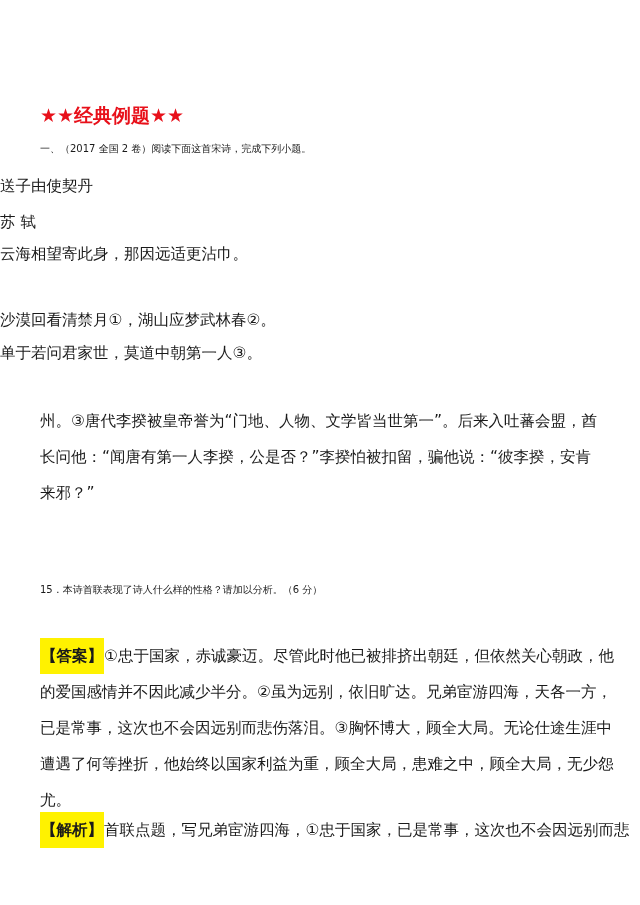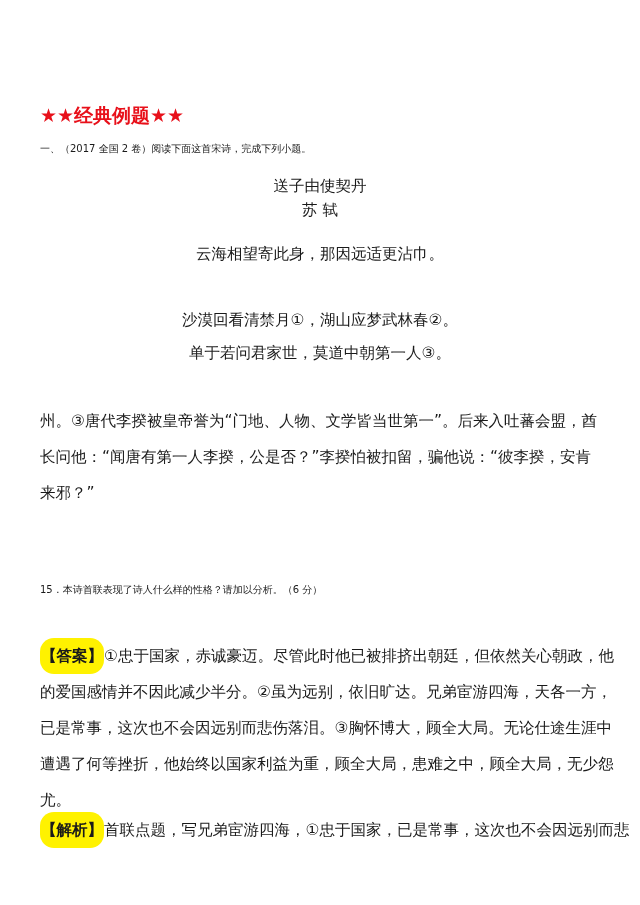--- a/index.html
+++ b/index.html
@@ -10,42 +10,41 @@
   }
   .page { position: absolute; left: 0; top: 0; width: 640px; height: 905px; margin-top: 39px; }
   .heading {
     position: absolute; left: 40px; top: 64px;
     color: #e8101a; font-weight: bold; font-size: 19px; letter-spacing: 0px;
   }
   .line {
     position: absolute; left: 40px; font-size: 10px; white-space: nowrap; line-height: 20px;
   }
   .center {
-    position: absolute; left: 0; width: 640px; text-align: center;
+    position: absolute; left: 0; width: 640px; 
     font-size: 15.5px; white-space: nowrap; line-height: 20px;
   }
   .tag {
     background: #fff200; font-weight: bold; color: #1a1a1a;
     padding: 9px 1px 9px 1px;
-    border-radius: 14px;
   }
   .p { position: absolute; left: 40px; width: 570px; font-size: 15.5px; }
   .p .l { display: block; white-space: nowrap; height: 36px; line-height: 36px; }
 </style>
 </head>
 <body>
 
 <div class="page">
 
   <div class="heading">★★经典例题★★</div>
 
   <div class="line" style="top:100px">一、（2017 全国 2 卷）阅读下面这首宋诗，完成下列小题。</div>
 
   <div class="center" style="top:137px">送子由使契丹</div>
-  <div class="center" style="top:161px">苏 轼</div>
+  <div class="center" style="top:173px">苏 轼</div>
   <div class="center" style="top:205px">云海相望寄此身，那因远适更沾巾。</div>
   <div class="center" style="top:271px">沙漠回看清禁月①，湖山应梦武林春②。</div>
   <div class="center" style="top:304px">单于若问君家世，莫道中朝第一人③。</div>
 
   <div class="p" style="top:364px">
     <span class="l">州。③唐代李揆被皇帝誉为“门地、人物、文学皆当世第一”。后来入吐蕃会盟，酋</span>
     <span class="l">长问他：“闻唐有第一人李揆，公是否？”李揆怕被扣留，骗他说：“彼李揆，安肯</span>
     <span class="l">来邪？”</span>
   </div>
 

